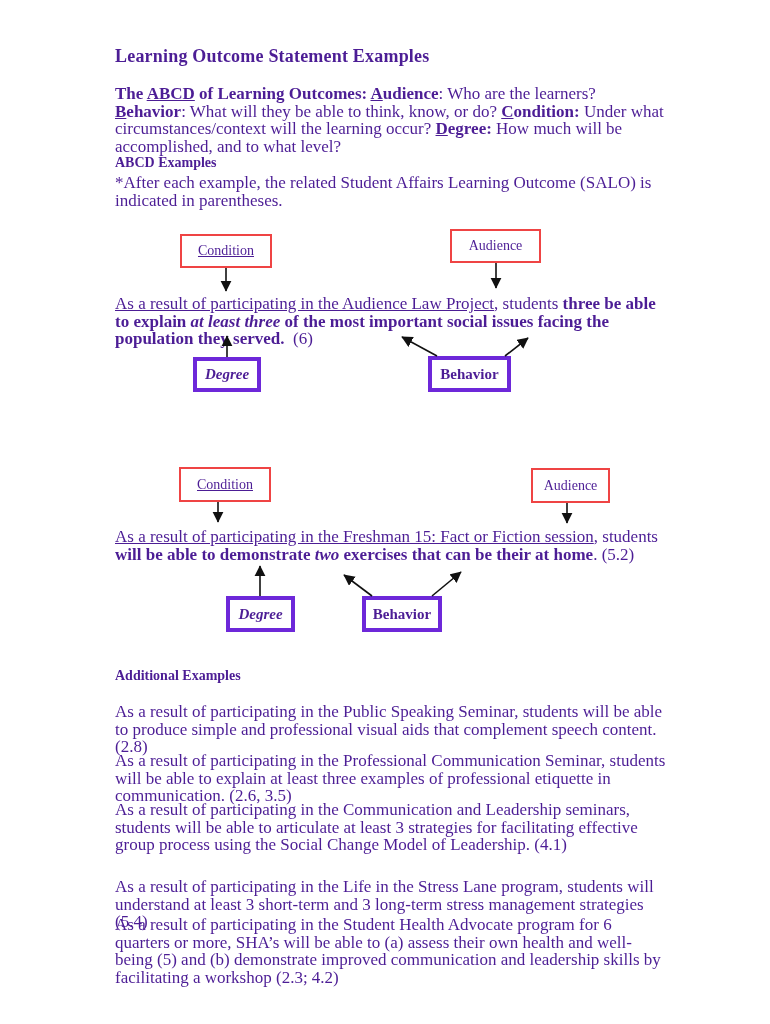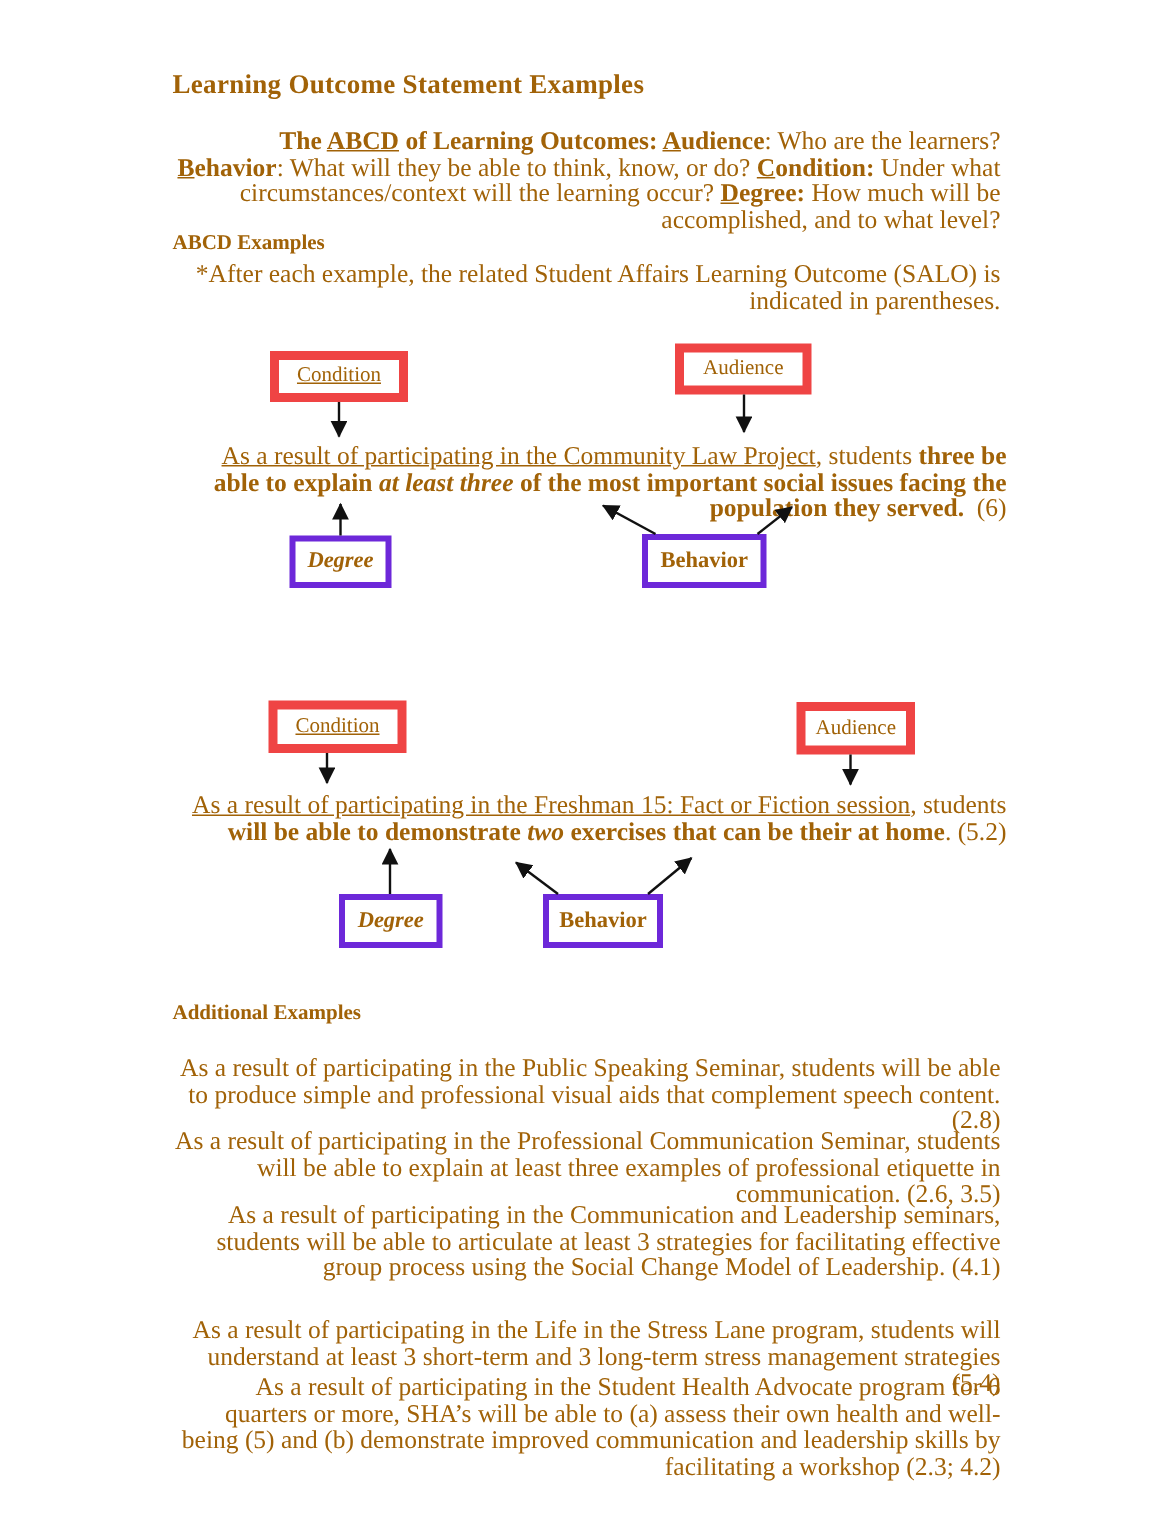--- a/index.html
+++ b/index.html
@@ -2,23 +2,22 @@
 <html><head>
 <meta charset="utf-8">
 <style>
   html,body{margin:0;padding:0;background:#e8e8e8;}
   .page{
     position:relative;
     width:770px;height:1024px;
     background:#ffffff;
     margin:0 auto;
     font-family:"Liberation Serif", serif;
-    color:#a16207;
+    color:#4c1d95;
     overflow:hidden;
-    text-align:right;
   }
   .abs{position:absolute;}
   .body-text{
     font-size:17px;
     line-height:17.5px;
     white-space:pre-wrap;
   }
   .w-col{width:552px;left:115px;}
   .title{
     font-size:18px;
@@ -30,21 +29,21 @@
   .u{text-decoration:underline;}
   .section-head{font-size:14px;font-weight:bold;}
   
   .dbox{
     position:absolute;
     background:#fff;
     display:flex;align-items:center;justify-content:center;
     font-size:14px;
     box-sizing:border-box;
   }
-  .dbox.gray{border:6px solid #ef4444;}
+  .dbox.gray{border:2px solid #ef4444;}
   .dbox.dark{border:4px solid #6d28d9;}
   .dbox .lbl{white-space:nowrap;}
   .lbl-underline{text-decoration:underline;}
   .lbl-bolditalic{font-weight:bold;font-style:italic;font-size:15px;}
   .lbl-bold{font-weight:bold;font-size:15px;}
   .arrows{position:absolute;left:0;top:0;pointer-events:none;}
 </style>
 </head>
 <body>
 
@@ -57,21 +56,21 @@
   <div class="abs section-head" style="left:115px;top:155px;">ABCD Examples</div>
   <div class="abs body-text w-col" style="top:174px;">*After each example, the related Student Affairs Learning Outcome (SALO) is indicated in parentheses.</div>
 
   <div class="dbox gray" style="left:180px;top:234px;width:92px;height:34px;">
     <span class="lbl lbl-underline">Condition</span>
   </div>
   <div class="dbox gray" style="left:450px;top:229px;width:91px;height:34px;">
     <span class="lbl">Audience</span>
   </div>
 
-  <div class="abs body-text" style="left:115px;top:295px;width:556px;"><span class="u">As a result of participating in the Community Law Project</span><span>, students </span><span class="b">three be able to explain </span><span class="b i">at least three</span><span class="b"> of the most important social issues facing the population they served.</span><span>  (6)</span></div>
+  <div class="abs body-text" style="left:115px;top:295px;width:556px;"><span class="u">As a result of participating in the Audience Law Project</span><span>, students </span><span class="b">three be able to explain </span><span class="b i">at least three</span><span class="b"> of the most important social issues facing the population they served.</span><span>  (6)</span></div>
 
   <div class="dbox dark" style="left:193px;top:357px;width:68px;height:35px;">
     <span class="lbl lbl-bolditalic">Degree</span>
   </div>
   <div class="dbox dark" style="left:428px;top:356px;width:83px;height:36px;">
     <span class="lbl lbl-bold">Behavior</span>
   </div>
 
   <div class="dbox gray" style="left:179px;top:467px;width:92px;height:35px;">
     <span class="lbl lbl-underline">Condition</span>

